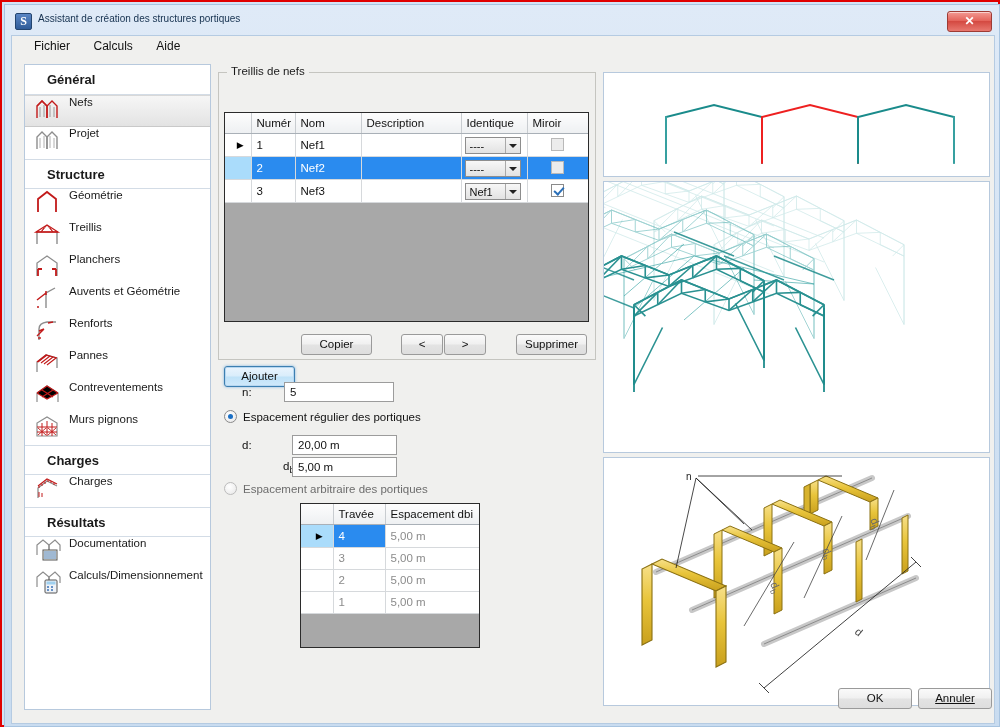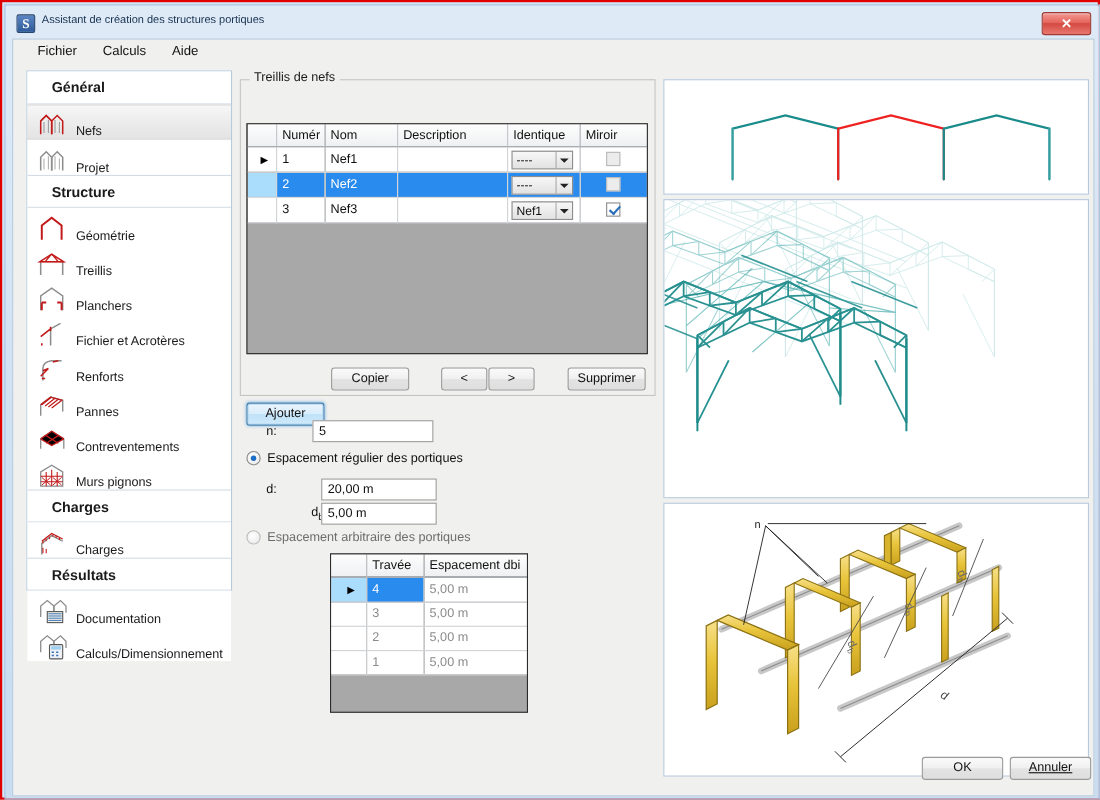--- a/index.html
+++ b/index.html
@@ -74,35 +74,35 @@
   .menu-item {
     display: inline-block;
     font-size: 12px; color: #111;
     padding: 3px 11px 3px 8px;
     cursor: pointer;
   }
 
   
   #sidebar {
     position: absolute; left: 12px; top: 28px;
-    width: 187px; height: 473px;
+    width: 187px; height: 646px;
     background: #ffffff;
     border: 1px solid #b7c9dd;
   }
   .nav-group-header {
     height: 30px; line-height: 30px;
     font-size: 13px; font-weight: bold; color: #1a1a1a;
     padding-left: 22px;
     background: #ffffff;
     border-bottom: 1px solid #d3dce6;
   }
   .nav-sep-top { border-top: 1px solid #d3dce6; }
   .nav-item {
     height: 32px;
-    display: flex; align-items: flex-end;
+    display: flex; align-items: flex-start;
     padding-left: 8px;
     font-size: 11.5px; color: #1a1a1a;
     cursor: pointer;
     background: #ffffff;
   }
   .nav-item.selected {
     background: linear-gradient(to bottom, #f6f6f6, #e3e3e3);
     border-top: 1px solid #d8d8d8;
     border-bottom: 1px solid #c9c9c9;
   }
@@ -348,21 +348,21 @@
         </div>
 
         <div class="nav-item">
           <span class="nav-icon">
             <svg width="30" height="26" viewBox="0 0 30 26">
               <path d="M13 23 L13 8 L22 3" fill="none" stroke="#8d8d8d" stroke-width="1.4"></path>
               <path d="M13 8 L4 15 M13 6 L13 10" stroke="#c21a1a" stroke-width="1.5"></path>
               <path d="M5 21 L5 23" stroke="#c21a1a" stroke-width="1.5"></path>
             </svg>
           </span>
-          <span class="nav-label">Fichier et Acrotères</span>
+          <span class="nav-label">Auvents et Géométrie</span>
         </div>
 
         <div class="nav-item">
           <span class="nav-icon">
             <svg width="30" height="26" viewBox="0 0 30 26">
               <path d="M6 23 L6 12 Q6 6 14 5 L23 5" fill="none" stroke="#8d8d8d" stroke-width="1.4"></path>
               <path d="M4 19 L11 12 M6 14 L11 12 M15 6 L20 5" stroke="#c21a1a" stroke-width="1.4"></path>
               <path d="M5 21 L8 21" stroke="#c21a1a" stroke-width="1.4"></path>
             </svg>
           </span>

